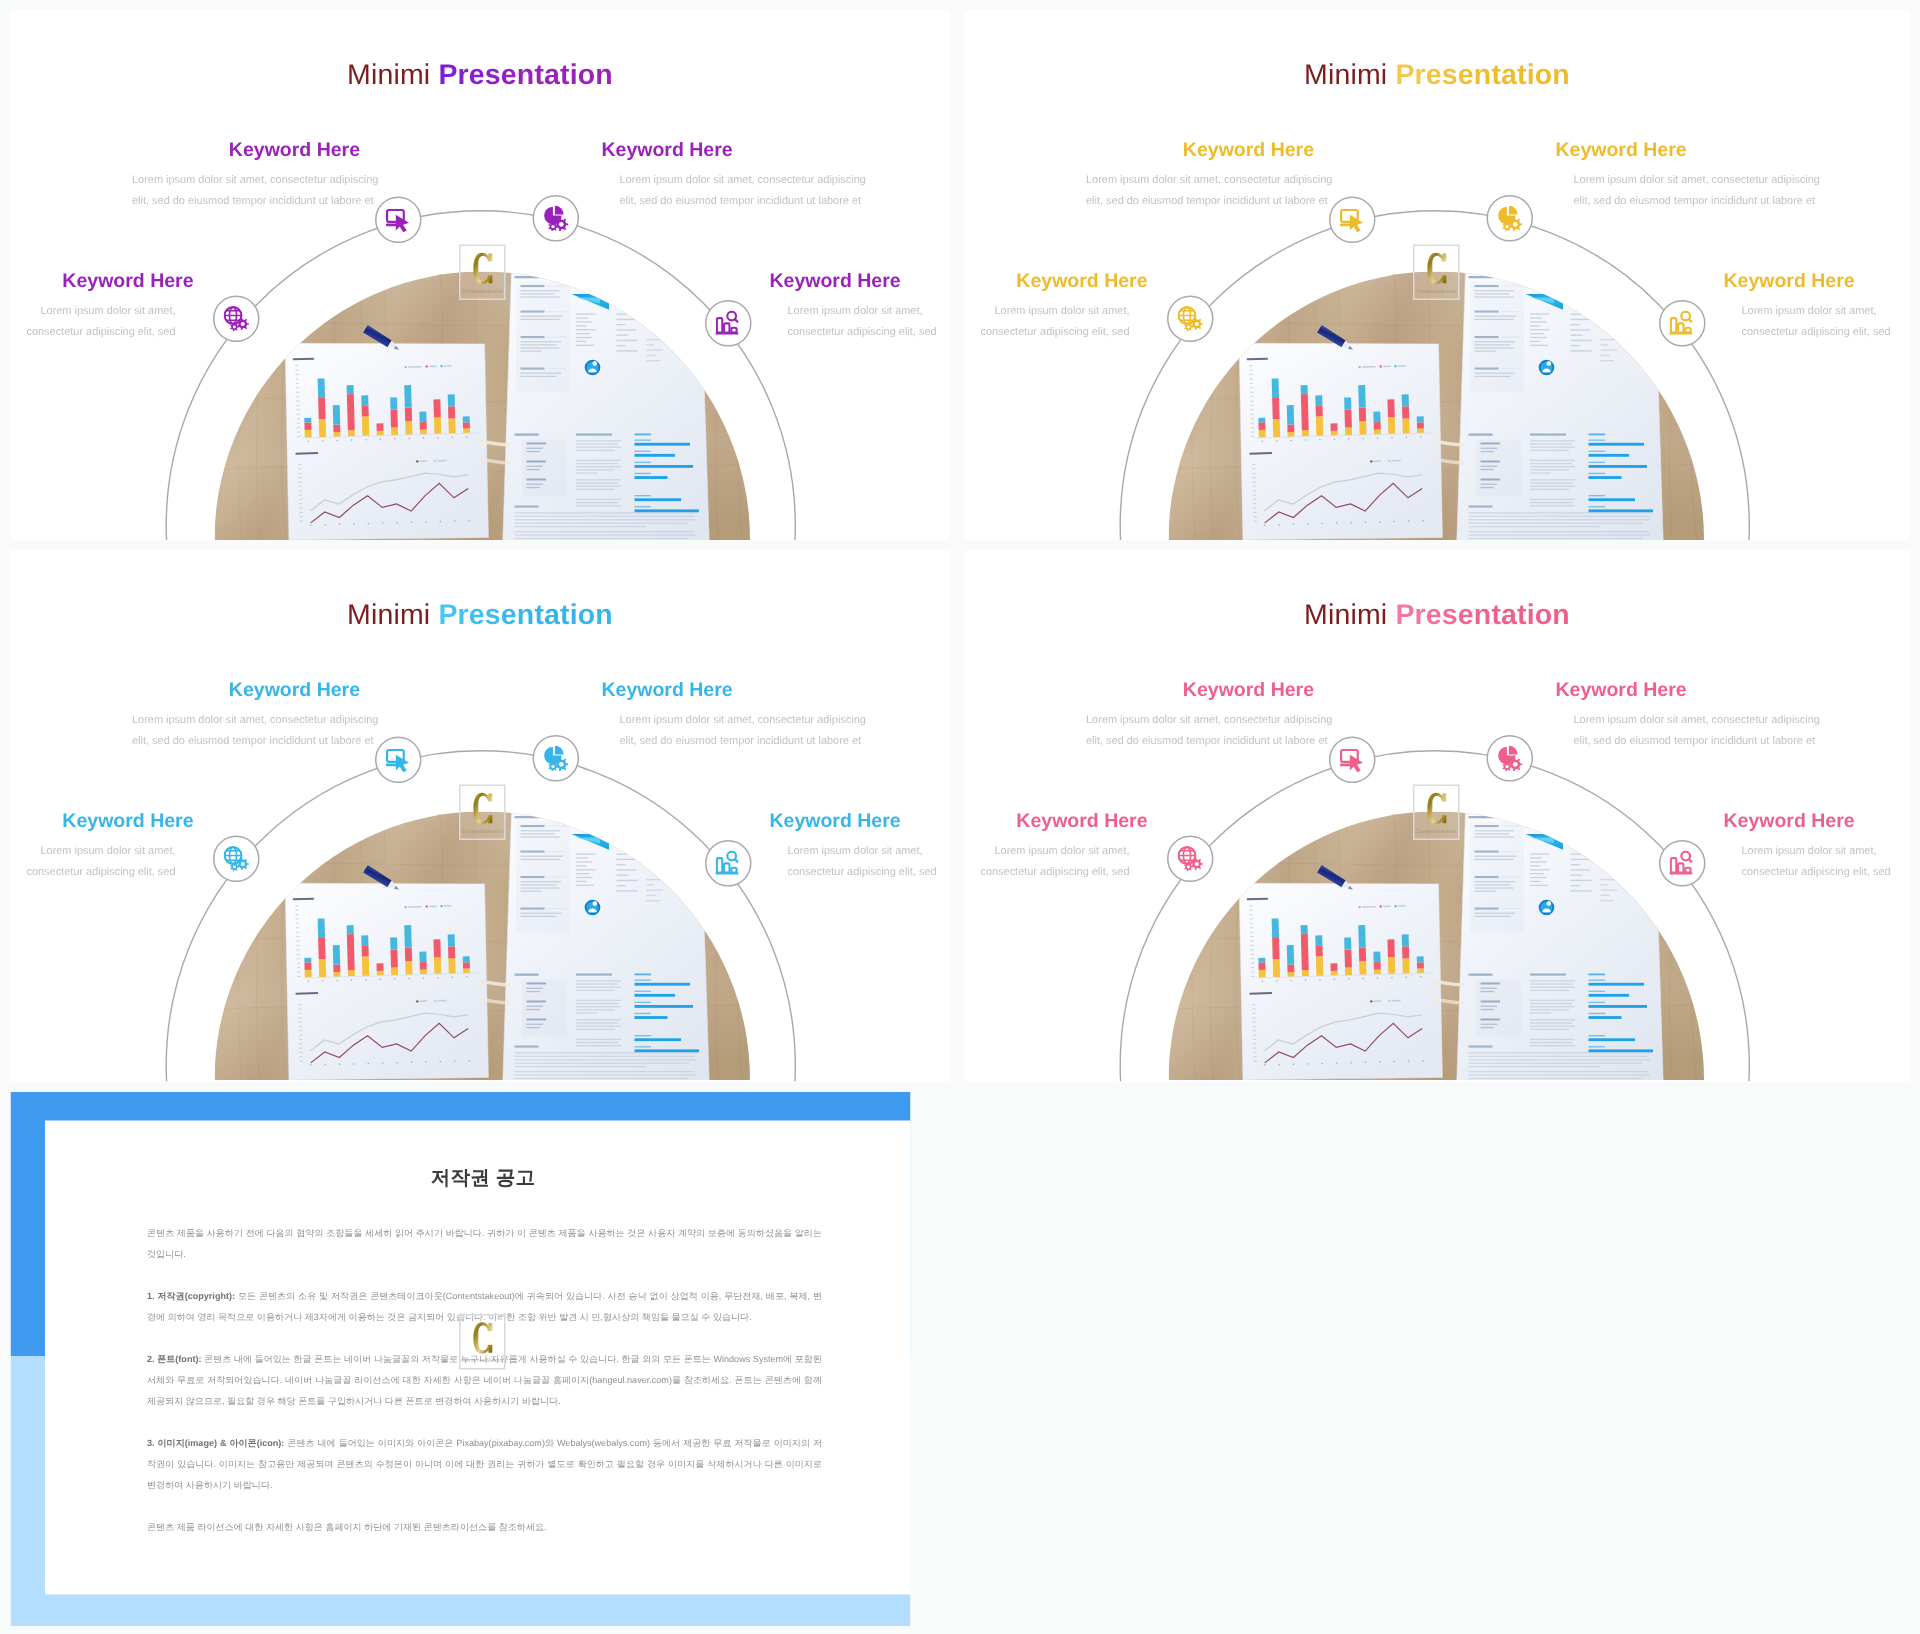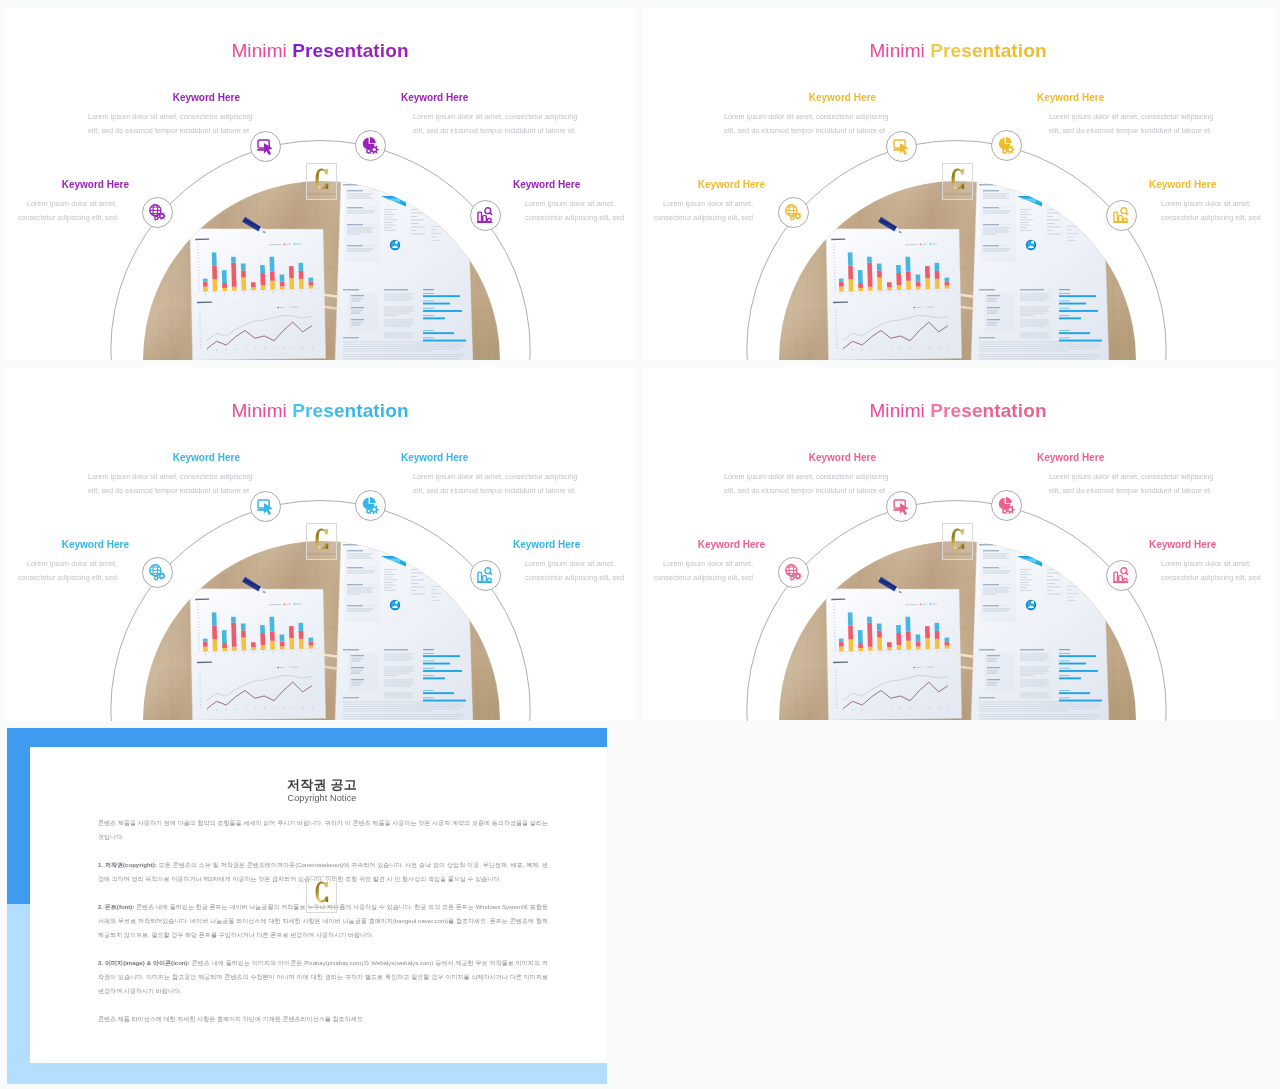--- a/index.html
+++ b/index.html
@@ -10,26 +10,26 @@
   .slide{position:absolute;background:#ffffff;overflow:hidden;}
   .s1{left:7px;top:7px;width:626px;height:353px;}
   .s2{left:643px;top:7px;width:630px;height:353px;}
   .s3{left:7px;top:367px;width:626px;height:354px;}
   .s4{left:643px;top:367px;width:630px;height:354px;}
   .s5{left:7px;top:728px;width:600px;height:356px;}
 
   
   .title{position:absolute;top:33px;left:0;width:100%;text-align:center;
          font-size:19px;font-weight:400;letter-spacing:0.1px;white-space:nowrap;}
-  .title .t-dark{color:#ec4899;}
+  .title .t-dark{color:#7f1d1d;}
   .title .t-accent{font-weight:700;-webkit-background-clip:text;background-clip:text;color:transparent;}
 
   
   .kw{position:absolute;}
-  .kw-title{font-size:10px;font-weight:700;margin:0;line-height:1;}
+  .kw-title{font-size:13px;font-weight:700;margin:0;line-height:1;}
   .kw-body{font-size:7.3px;color:#c2c2c7;line-height:14px;margin:12px;font-weight:400;
            white-space:nowrap;}
 
   .kw-tl{top:86px;left:69px;width:164px;text-align:right;}
   .kw-tl .kw-body{text-align:left;margin-top:7px;}
   .kw-tr{top:86px;left:394px;width:172px;text-align:left;}
   .kw-tr .kw-body{margin-top:7px;}
   .kw-ml{top:173px;left:-28px;width:150px;text-align:right;}
   .kw-ml .kw-body{margin-top:7px;}
   .kw-mr{top:173px;left:506px;width:150px;text-align:left;}
@@ -1755,21 +1755,20 @@
           <line x1="14.1" y1="6.3" x2="15.8" y2="8.0" stroke="#ef5f8c" stroke-width="1.7" stroke-linecap="round"></line>
           <line x1="0.35" y1="16.55" x2="15.9" y2="16.55" stroke="#ef5f8c" stroke-width="1.5" stroke-linecap="round"></line>
         </svg>
       </div>
     </div>
   <div class="slide s5">
       <div class="cp-band-top" style="background:#3e9bf0"></div>
       <div class="cp-band-bot" style="background:#b3deff"></div>
       <div class="cp-card">
         <div class="cp-h1">저작권 공고</div>
-        <div class="cp-h2">Copyright Notice</div>
         <div class="cp-body">
           <p>콘텐츠 제품을 사용하기 전에 다음의 협약의 조항들을 세세히 읽어 주시기 바랍니다. 귀하가 이 콘텐츠 제품을 사용하는 것은 사용자 계약의 보증에 동의하셨음을 알리는 것입니다.</p>
           <p><b>1. 저작권(copyright):</b><span> 모든 콘텐츠의 소유 및 저작권은 콘텐츠테이크아웃(Contentstakeout)에 귀속되어 있습니다. 사전 승낙 없이 상업적 이용, 무단전재, 배포, 복제, 변경에 의하여 영리 목적으로 이용하거나 제3자에게 이용하는 것은 금지되어 있습니다. 이러한 조항 위반 발견 시 민,형사상의 책임을 물으실 수 있습니다.</span></p>
           <p><b>2. 폰트(font):</b><span> 콘텐츠 내에 들어있는 한글 폰트는 네이버 나눔글꼴의 저작물로 누구나 자유롭게 사용하실 수 있습니다. 한글 외의 모든 폰트는 Windows System에 포함된 서체와 무료로 저작되어있습니다. 네이버 나눔글꼴 라이선스에 대한 자세한 사항은 네이버 나눔글꼴 홈페이지(hangeul.naver.com)를 참조하세요. 폰트는 콘텐츠에 함께 제공되지 않으므로, 필요할 경우 해당 폰트를 구입하시거나 다른 폰트로 변경하여 사용하시기 바랍니다.</span></p>
           <p><b>3. 이미지(image) &amp; 아이콘(icon):</b><span> 콘텐츠 내에 들어있는 이미지와 아이콘은 Pixabay(pixabay.com)와 Webalys(webalys.com) 등에서 제공한 무료 저작물로 이미지의 저작권이 있습니다. 이미지는 참고용만 제공되며 콘텐츠의 수정본이 아니며 이에 대한 권리는 귀하가 별도로 확인하고 필요할 경우 이미지를 삭제하시거나 다른 이미지로 변경하여 사용하시기 바랍니다.</span></p>
           <p>콘텐츠 제품 라이선스에 대한 자세한 사항은 홈페이지 하단에 기재된 콘텐츠라이선스를 참조하세요.</p>
         </div>
       </div>
       <div class="wm" style="left:299px;top:148px;width:31px;height:37px;">
         <span class="c"><svg width="14" height="22" viewBox="0 0 14 22">

